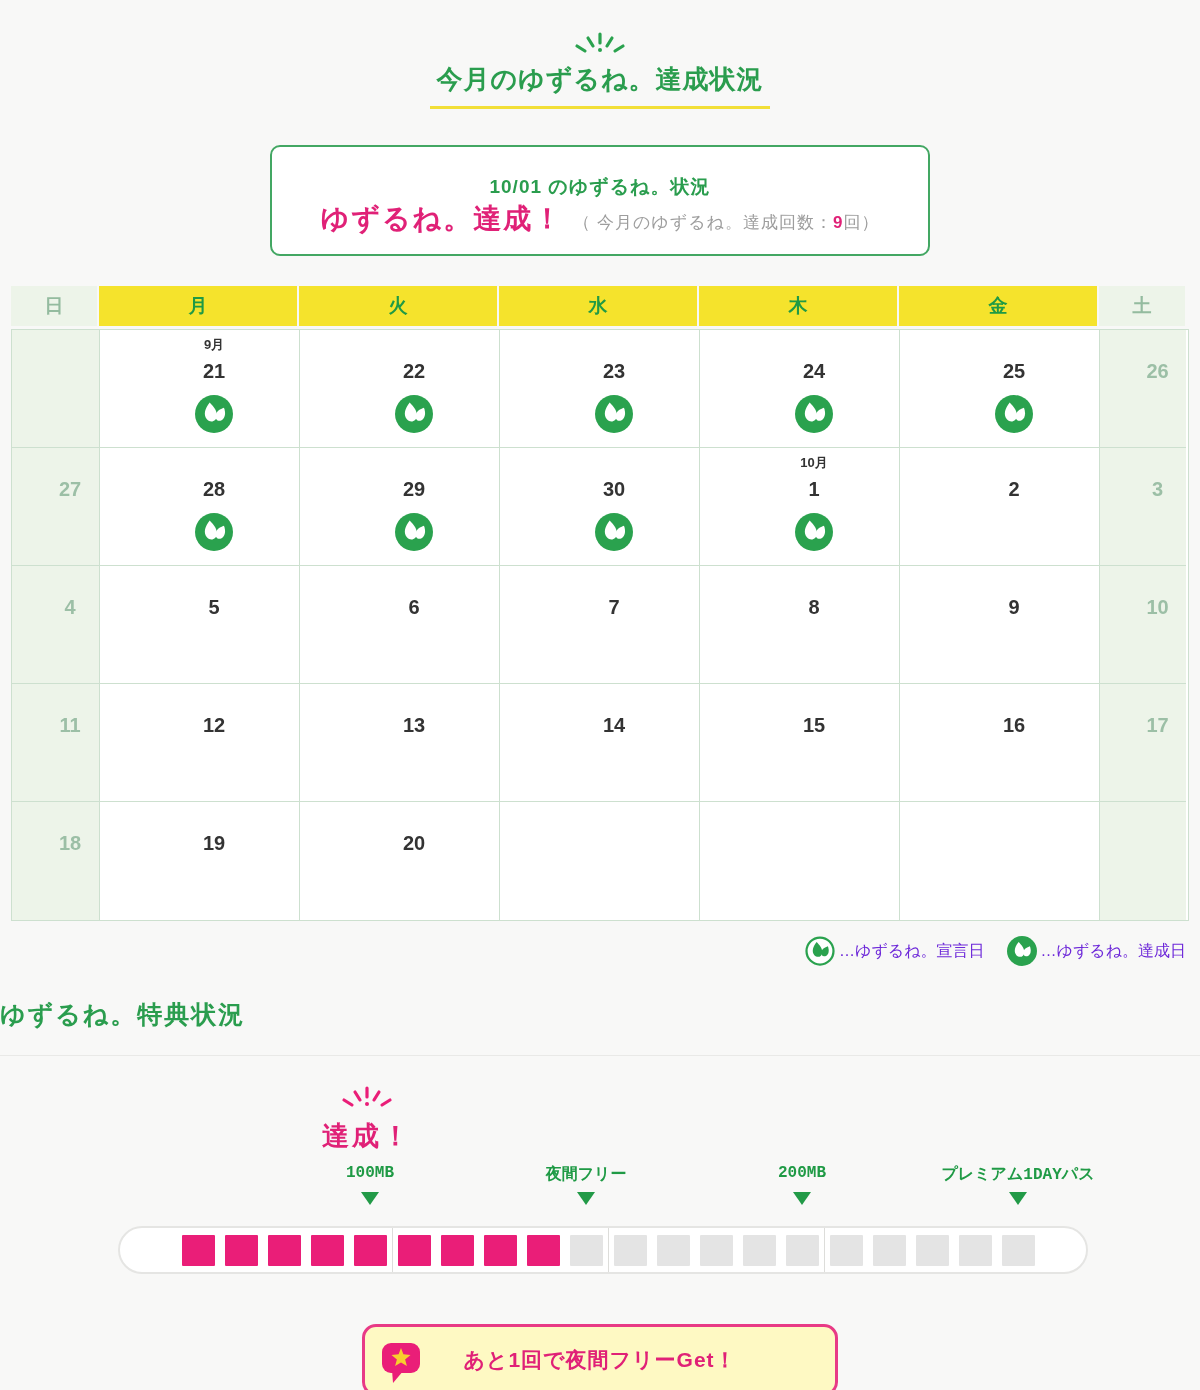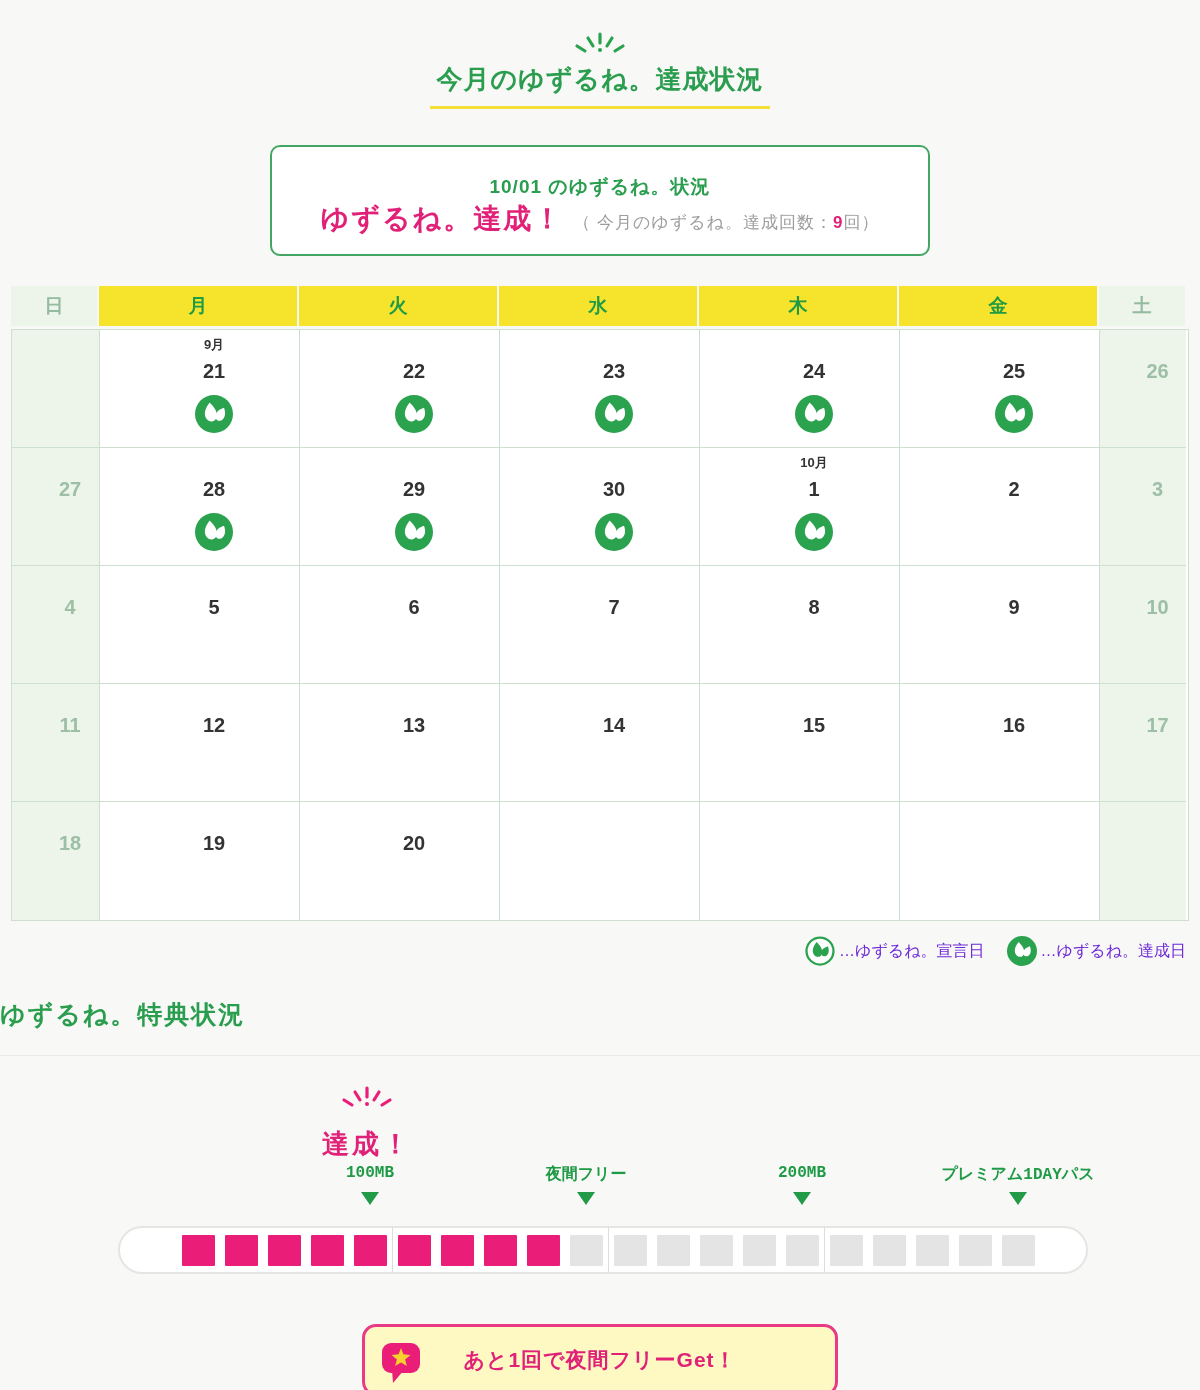--- a/index.html
+++ b/index.html
@@ -42,21 +42,21 @@
   
   .legend { display:flex; justify-content:flex-end; align-items:center; gap:22px; margin:15px 14px 0 0; }
   .legend-item { display:flex; align-items:center; gap:4px; font-size:16px; color:#6d28d9; }
 
   
   h2.rewards-title { margin-top:32px; text-align:left; font-size:25px; font-weight:bold;
     color:#2a9d4e; letter-spacing:2px; }
   .rewards { position:relative; margin-top:24px; height:337px;
     border-top:1px solid #e9e9e7; border-bottom:1px solid #e9e9e7; }
   .pink-burst { position:absolute; left:367px; top:28px; transform:translateX(-50%); }
-  .achieved-label { position:absolute; left:367px; top:70px; transform:translateX(-50%);
+  .achieved-label { position:absolute; left:367px; top:62px; transform:translateX(-50%);
     font-size:27px; font-weight:bold; color:#e02177; letter-spacing:3px; white-space:nowrap; }
   .ms-label { position:absolute; top:108px; transform:translateX(-50%); font-size:16px;
     font-weight:bold; color:#1f9a45; white-space:nowrap;font-family:Liberation Mono, monospace; }
   .ms-tri { position:absolute; top:136px; transform:translateX(-50%); width:0; height:0;
     border-left:9px solid transparent; border-right:9px solid transparent; border-top:13px solid #229a47; }
   .bar { position:absolute; left:118px; top:170px; width:970px; height:48px; background:#fff;
     border:2px solid #e5e5e3; border-radius:24px; display:flex; overflow:hidden; }
   .seg-group { display:flex; align-items:center; gap:10px; padding:0 5px; height:100%;
     border-right:1px solid #ddddda; }
   .seg-group:first-child { padding-left:62px; }

